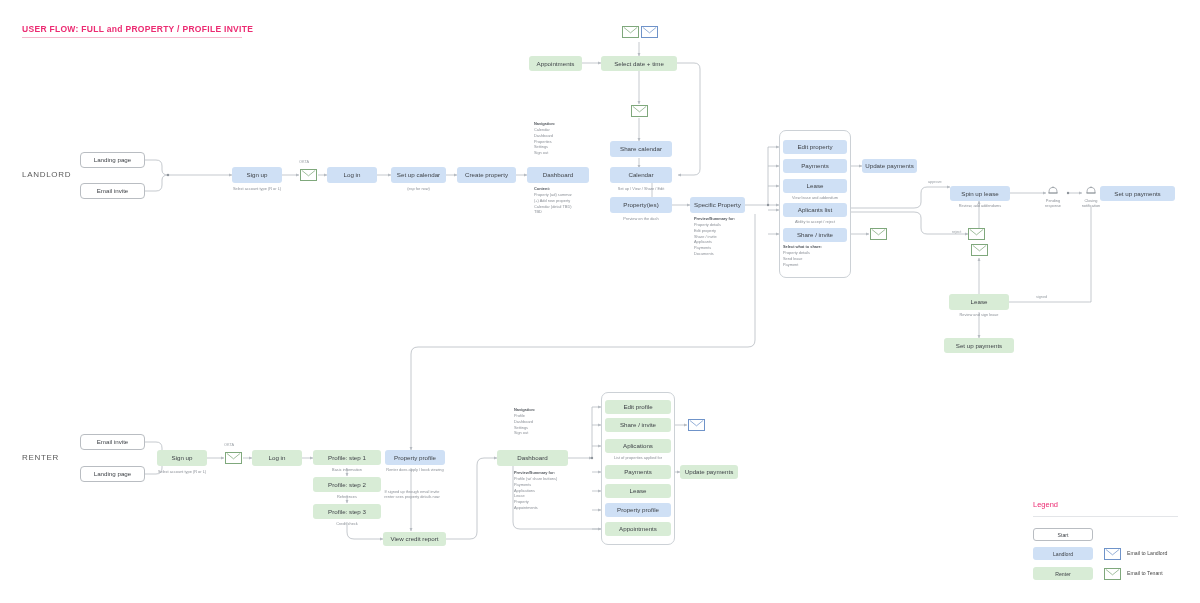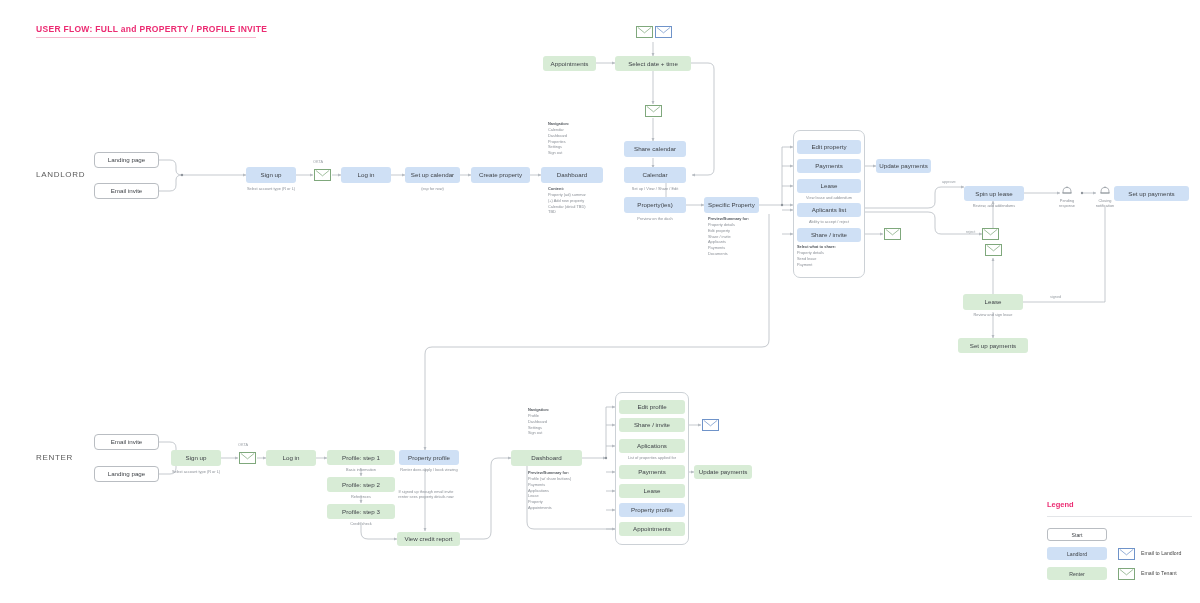--- a/index.html
+++ b/index.html
@@ -1,18 +1,18 @@
 <!DOCTYPE html>
 <html><head>
 <meta charset="utf-8">
 <style>
   html,body{margin:0;padding:0;background:#ffffff;}
   body{width:1200px;height:603px;position:relative;overflow:hidden;
        font-family:"Liberation Sans","DejaVu Sans",sans-serif;color:#4a4a4a;}
-  #canvas{position:absolute;inset:0;margin-left:14px;}
+  #canvas{position:absolute;inset:0;}
   svg.edges{position:absolute;left:0;top:0;width:1200px;height:603px;pointer-events:none;}
 
   
   .title{position:absolute;left:22px;top:24px;font-size:8.5px;font-weight:bold;
          letter-spacing:.3px;color:#ec2b72;white-space:nowrap;}
   .title-rule{position:absolute;left:22px;top:37px;width:220px;height:1px;background:#f5b9ce;}
 
   
   .lane-label{position:absolute;font-size:8px;letter-spacing:.7px;color:#5a5a5a;white-space:nowrap;}
 
@@ -41,21 +41,21 @@
   .env{position:absolute;width:17px;height:12px;box-sizing:border-box;background:#fff;}
   .env.blue{border:1px solid #6f93c9;}
   .env.green{border:1px solid #7fa87c;}
   .env svg{display:block;width:100%;height:100%;}
 
   
   .bell{position:absolute;width:14px;height:13px;}
   .bell svg{display:block;width:100%;height:100%;}
 
   
-  .legend-title{position:absolute;font-size:7.5px;font-weight:bold;color:#ec2b72;text-align:center;}
+  .legend-title{position:absolute;font-size:7.5px;font-weight:normal;color:#ec2b72;text-align:center;}
   .legend-rule{position:absolute;height:1px;background:#e3e5e8;}
   .lg-chip{position:absolute;box-sizing:border-box;display:flex;align-items:center;
            justify-content:center;border-radius:3px;font-size:5.2px;color:#3f4348;}
   .lg-chip.start{background:#fff;border:1px solid #b9bdc2;}
   .lg-chip.landlord{background:#cfe0f5;}
   .lg-chip.renter{background:#d8ecd6;}
   .lg-text{position:absolute;font-size:5.2px;color:#4a4a4a;white-space:nowrap;}
 </style>
 </head>
 <body>

